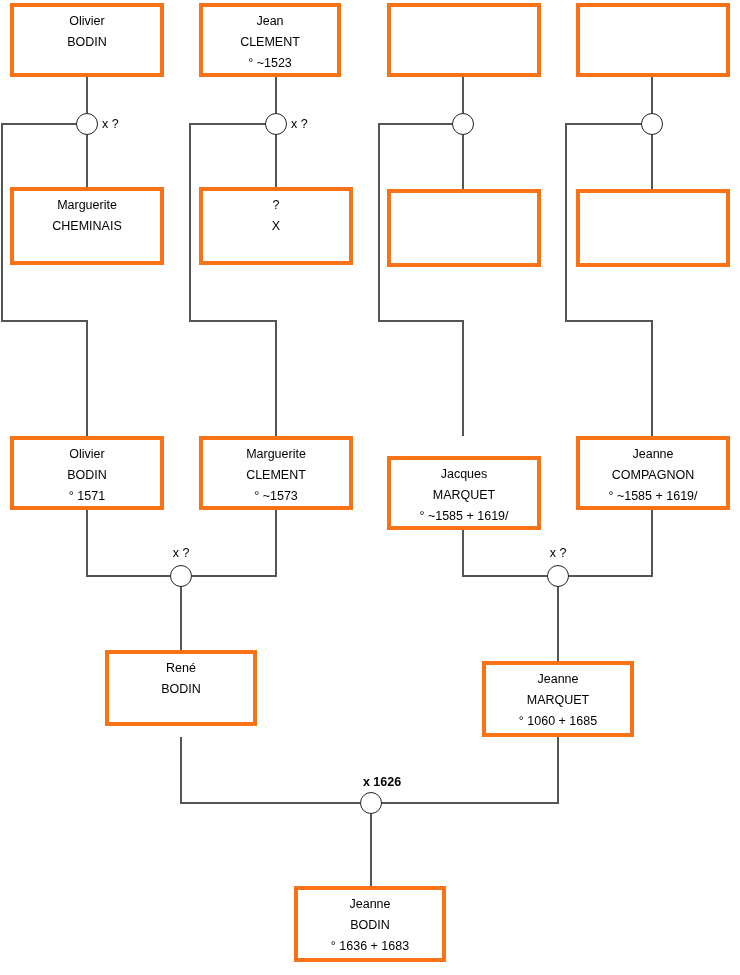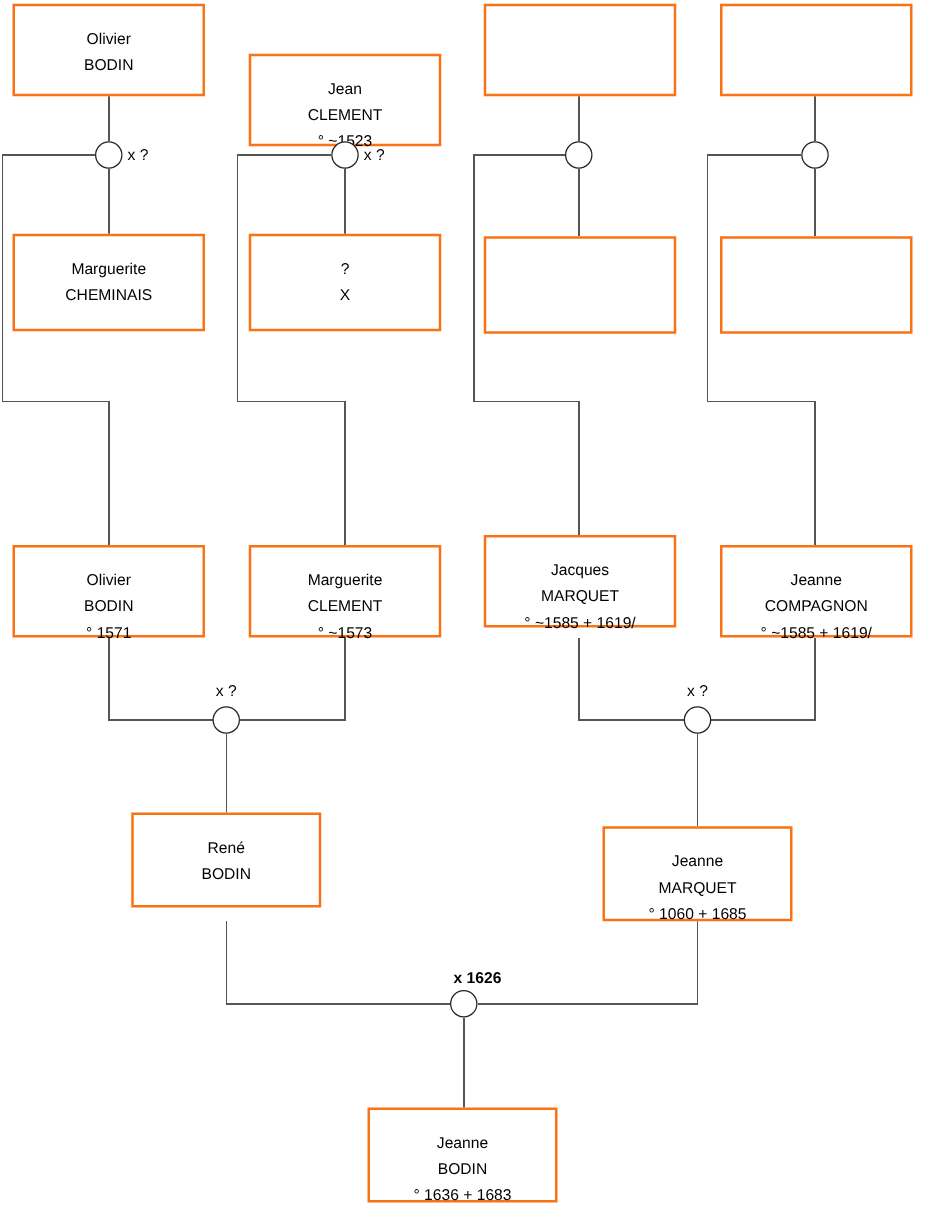--- a/index.html
+++ b/index.html
@@ -23,23 +23,23 @@
     position: absolute;
     left: 0;
     top: 0;
     width: 740px;
     height: 975px;
     pointer-events: none;
   }
   .person-box {
     position: absolute;
     box-sizing: border-box;
-    border: 2px solid #f97316;
-    background: #ffffff;
-    padding-top: 16px;
+    border: 4px solid #f97316;
+    background: #ffffff;
+    padding-top: 4px;
     text-align: center;
     font-size: 12.5px;
     line-height: 21px;
     color: #000000;
   }
   .person-box .ln {
     display: block;
     white-space: nowrap;
   }
   .union-node {
@@ -98,21 +98,21 @@
       <path d="M 371,814 L 371,886"></path>
 
     </g>
   </svg>
 
   <div class="person-box" style="left:10px; top:3px; width:154px; height:74px;">
     <span class="ln">Olivier</span>
     <span class="ln">BODIN</span>
   </div>
 
-  <div class="person-box" style="left:199px; top:3px; width:154px; height:74px;margin-top:40px;">
+  <div class="person-box" style="left:199px; top:3px; width:142px; height:74px;">
     <span class="ln">Jean</span>
     <span class="ln">CLEMENT</span>
     <span class="ln">° ~1523</span>
   </div>
 
   <div class="person-box" style="left:387px; top:3px; width:154px; height:74px;">
     <span class="ln"></span>
     <span class="ln"></span>
     <span class="ln"></span>
   </div>
@@ -148,21 +148,21 @@
     <span class="ln">BODIN</span>
     <span class="ln">° 1571</span>
   </div>
 
   <div class="person-box" style="left:199px; top:436px; width:154px; height:74px;">
     <span class="ln">Marguerite</span>
     <span class="ln">CLEMENT</span>
     <span class="ln">° ~1573</span>
   </div>
 
-  <div class="person-box" style="left:387px; top:428px; width:154px; height:74px;">
+  <div class="person-box" style="left:387px; top:456px; width:154px; height:74px;">
     <span class="ln">Jacques</span>
     <span class="ln">MARQUET</span>
     <span class="ln">° ~1585 + 1619/</span>
   </div>
 
   <div class="person-box" style="left:576px; top:436px; width:154px; height:74px;">
     <span class="ln">Jeanne</span>
     <span class="ln">COMPAGNON</span>
     <span class="ln">° ~1585 + 1619/</span>
   </div>

